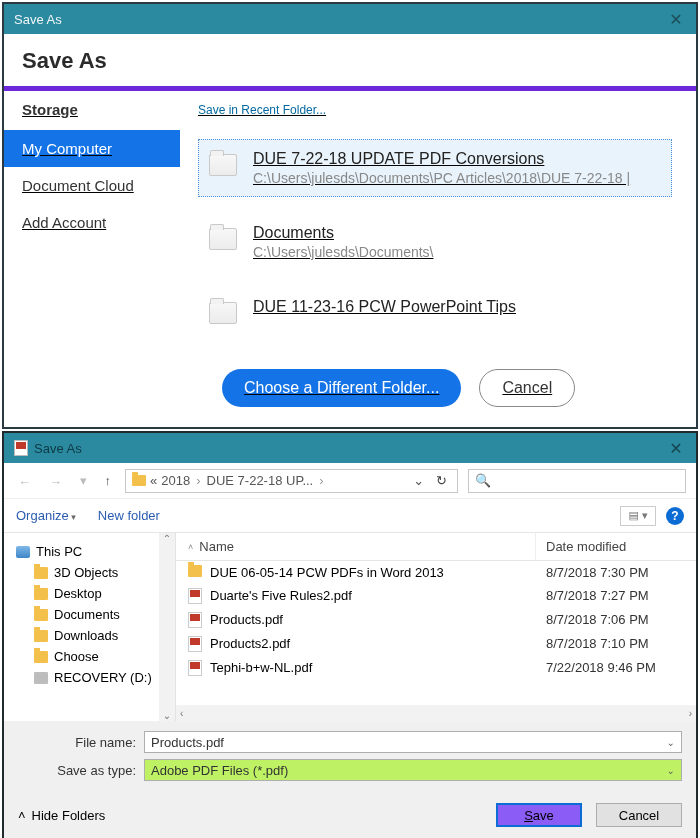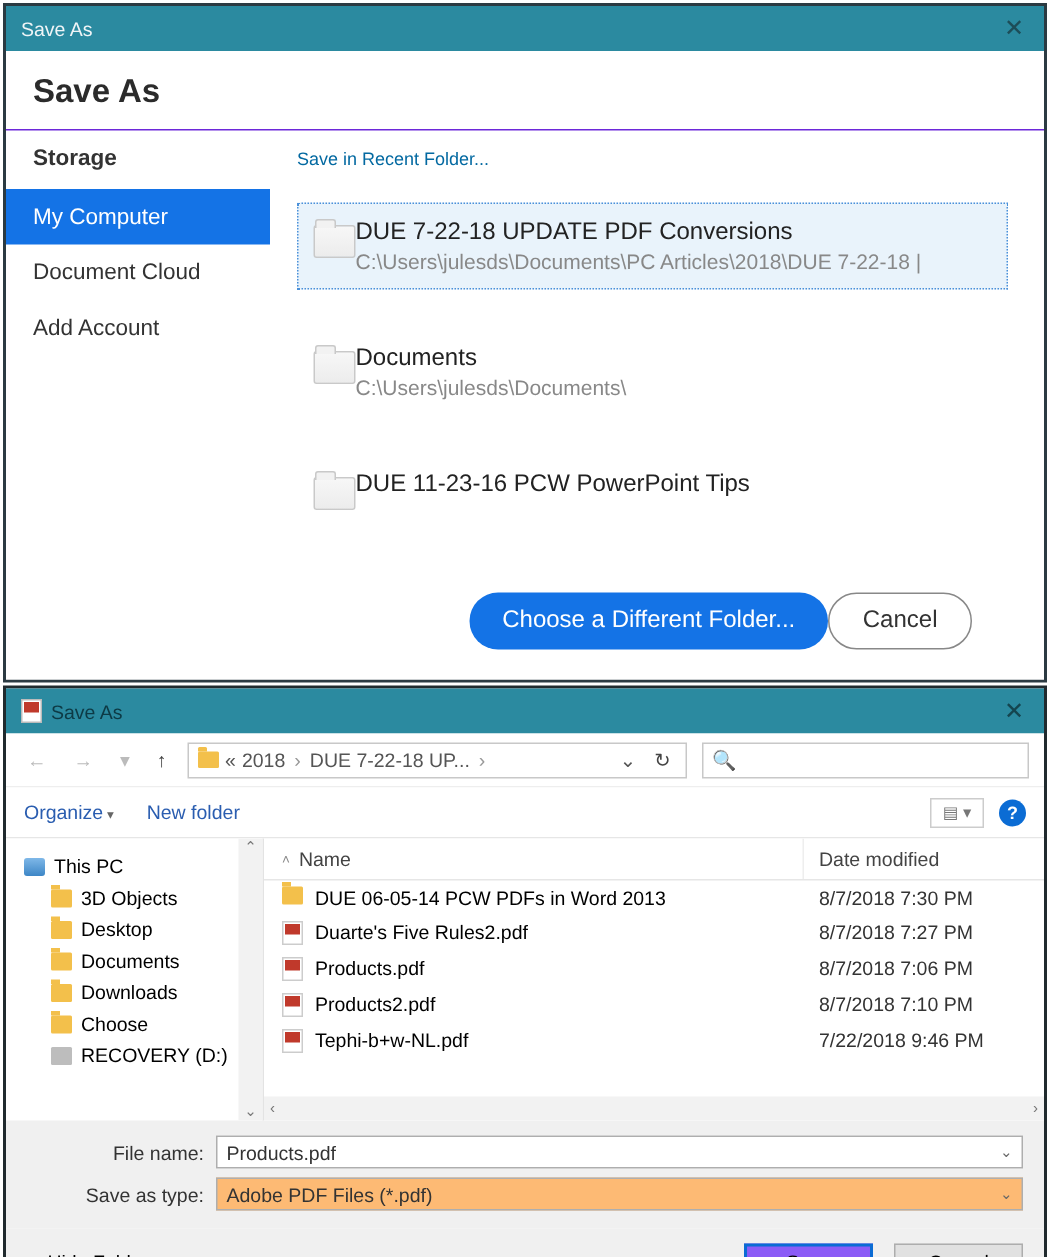--- a/index.html
+++ b/index.html
@@ -9,45 +9,45 @@
   .dlg1 { border: 2px solid #2b3a42; width: 696px; margin: 2px; }
   .dlg1-titlebar {
     height: 30px; background: #2b8aa0; color: #fff;
     display: flex; align-items: center; justify-content: space-between;
     padding: 0 10px; font-size: 13px;
   }
   .dlg1-titlebar .ttl { color: #f0f5f7; }
   .dlg1-x { width: 20px; text-align: center; font-size: 16px; color: #1d4d58; cursor: pointer; }
   .dlg1-body { background: #fff; }
   .dlg1-heading { font-size: 22px; font-weight: 700; padding: 14px 18px 12px; color: #2b2b2b; }
-  .dlg1-split { display: flex; border-top: 1px solid #6d28d9; }
+  .dlg1-split { display: flex; border-top: 5px solid #6d28d9; text-decoration: underline; }
   .sidebar1 { width: 176px; font-size: 15px; }
   .storage-hdr { padding: 10px 18px 12px; font-weight: 700; color: #333; }
   .side-item { padding: 10px 18px; color: #333; cursor: pointer; }
   .side-item.selected { background: #1473e6; color: #fff; }
   .main1 { flex: 1; padding: 12px 24px 0 18px; }
   .main1-hdr { font-size: 12px; color: #0369a1; margin-bottom: 22px; }
   .folder-row {
-    display: flex; align-items: flex-start; 
-    padding: 10px 10px; margin-bottom: 26px; border: 1px solid transparent;
+    display: flex; align-items: flex-start; gap: 16px;
+    padding: 10px 10px; margin-bottom: 16px; border: 1px solid transparent;
   }
   .folder-row.selected { background: #e9f3fb; border: 1px dotted #4a90d9; }
   .folder-icon {
     width: 28px; height: 22px; flex-shrink: 0; margin-top: 4px;
     border: 1.5px solid #c9c9c9; border-radius: 2px; position: relative;
     background: linear-gradient(#f7f7f7,#ececec);
   }
   .folder-icon::before {
     content: ""; position: absolute; top: -5px; left: 0;
     width: 12px; height: 5px; border: 1.5px solid #c9c9c9;
     border-bottom: none; border-radius: 2px 2px 0 0; background: #f2f2f2;
   }
   .folder-text .fname { font-size: 16px; color: #222; }
   .folder-text .fpath { font-size: 14px; color: #888; margin-top: 2px; }
-  .dlg1-buttons { display: flex; justify-content: flex-end; padding: 18px 24px 20px; }
+  .dlg1-buttons { display: flex; gap: 18px; padding: 18px 24px 20px; }
   .btn-primary {
     background: #1473e6; color: #fff; font-size: 16px;
     padding: 10px 22px; border: none; border-radius: 22px; cursor: pointer;
   }
   .btn-secondary {
     background: #fff; color: #333; font-size: 16px;
     padding: 9px 22px; border: 1.5px solid #888; border-radius: 22px; cursor: pointer;
   }
 
   
@@ -146,21 +146,21 @@
     display:flex; align-items:center; justify-content:space-between; font-size:10px; color:#777; padding:0 4px;
   }
 
   .dlg2-fields { background:#f0f0f0; padding:10px 14px 6px; font-size:13px; color:#333; }
   .field-row { display:flex; align-items:center; gap:8px; margin-bottom:6px; }
   .field-row label { width:118px; text-align:right; }
   .combo {
     flex:1; height:22px; border:1px solid #aeaeae; background:#fff;
     display:flex; align-items:center; padding:0 6px; justify-content:space-between;
   }
-  .combo.disabled { background:#fdba74; }
+  .combo.disabled { background:#bef264; }
   .combo-caret { font-size:10px; color:#666; }
 
   .dlg2-footer {
     background:#f0f0f0; display:flex; align-items:center;
     padding: 10px 14px 14px; gap:12px;
   }
   .hide-folders { display:flex; align-items:center; gap:6px; font-size:13px; cursor:pointer; }
   .win-btn {
     width:86px; height:24px; border:1px solid #adadad; background:#e1e1e1;
     font-size:13px; cursor:pointer;

